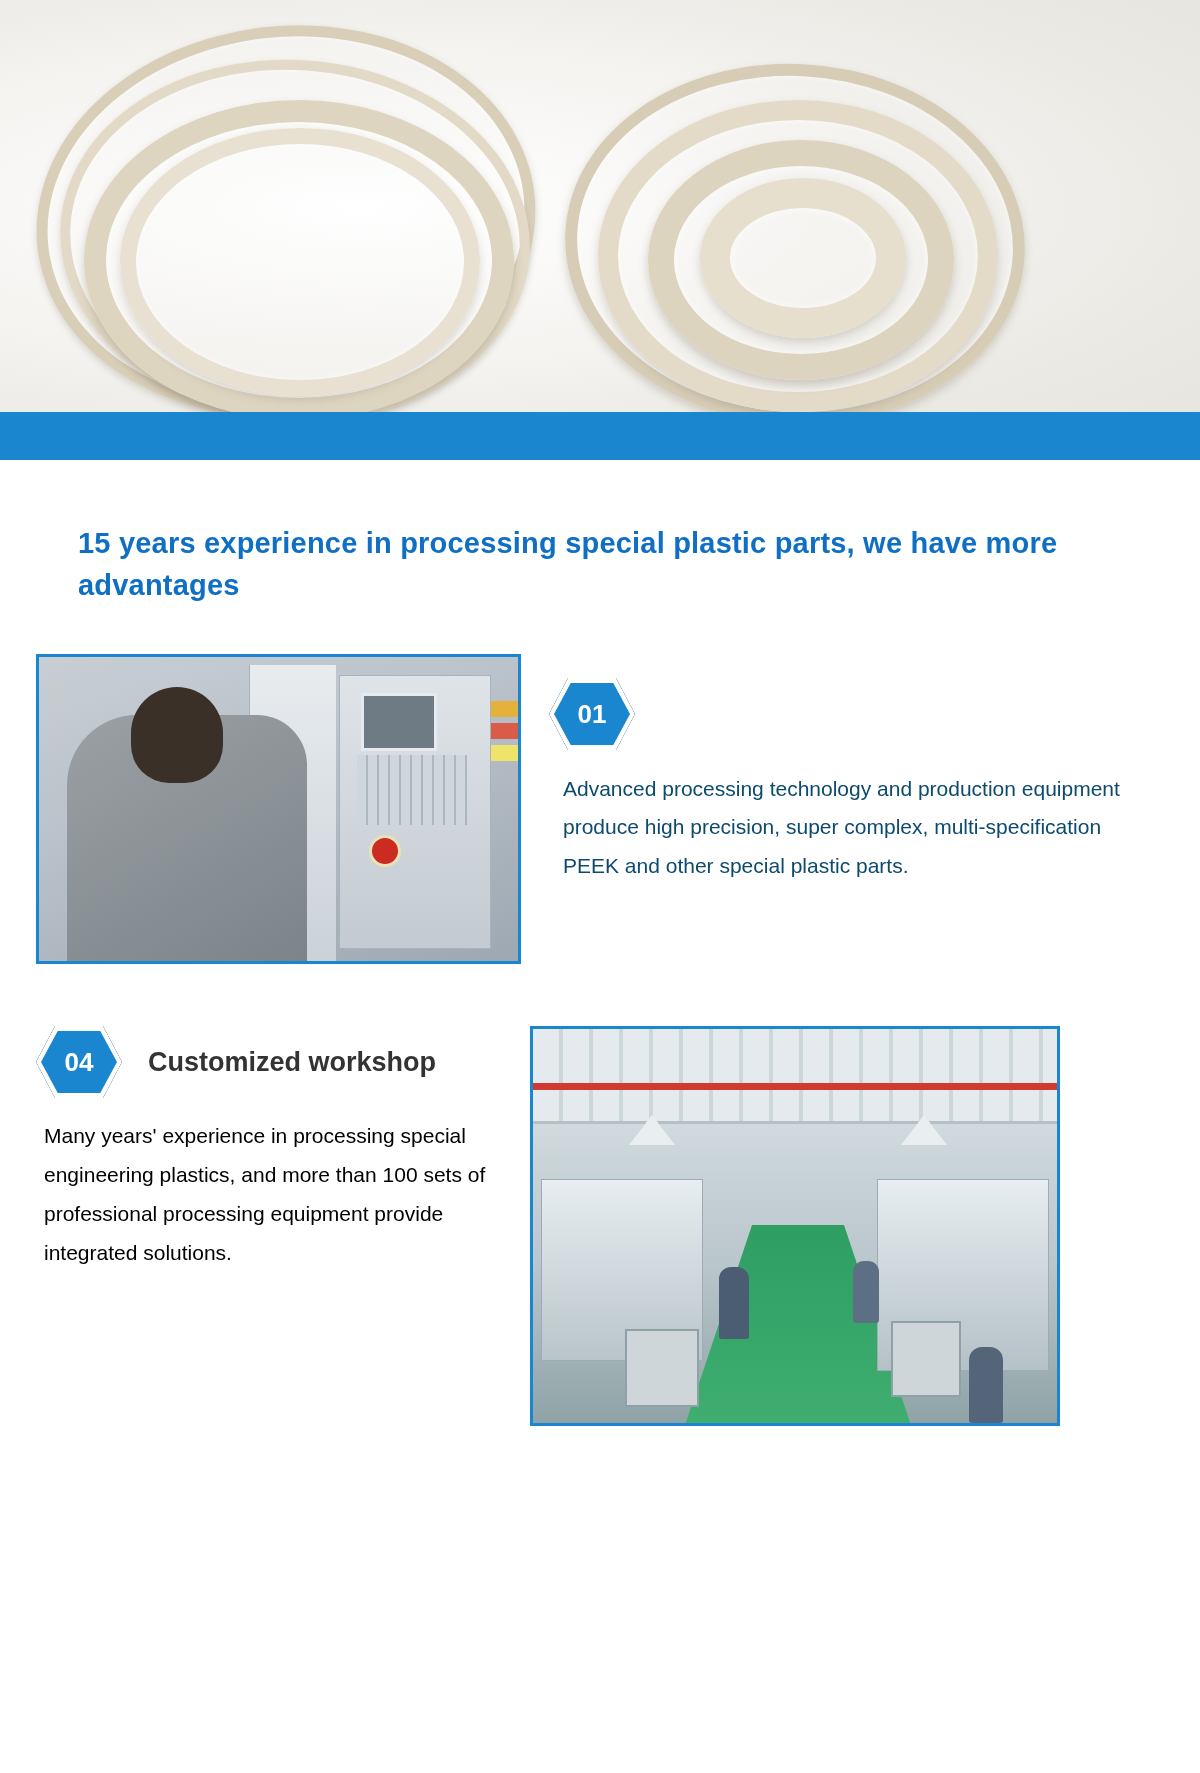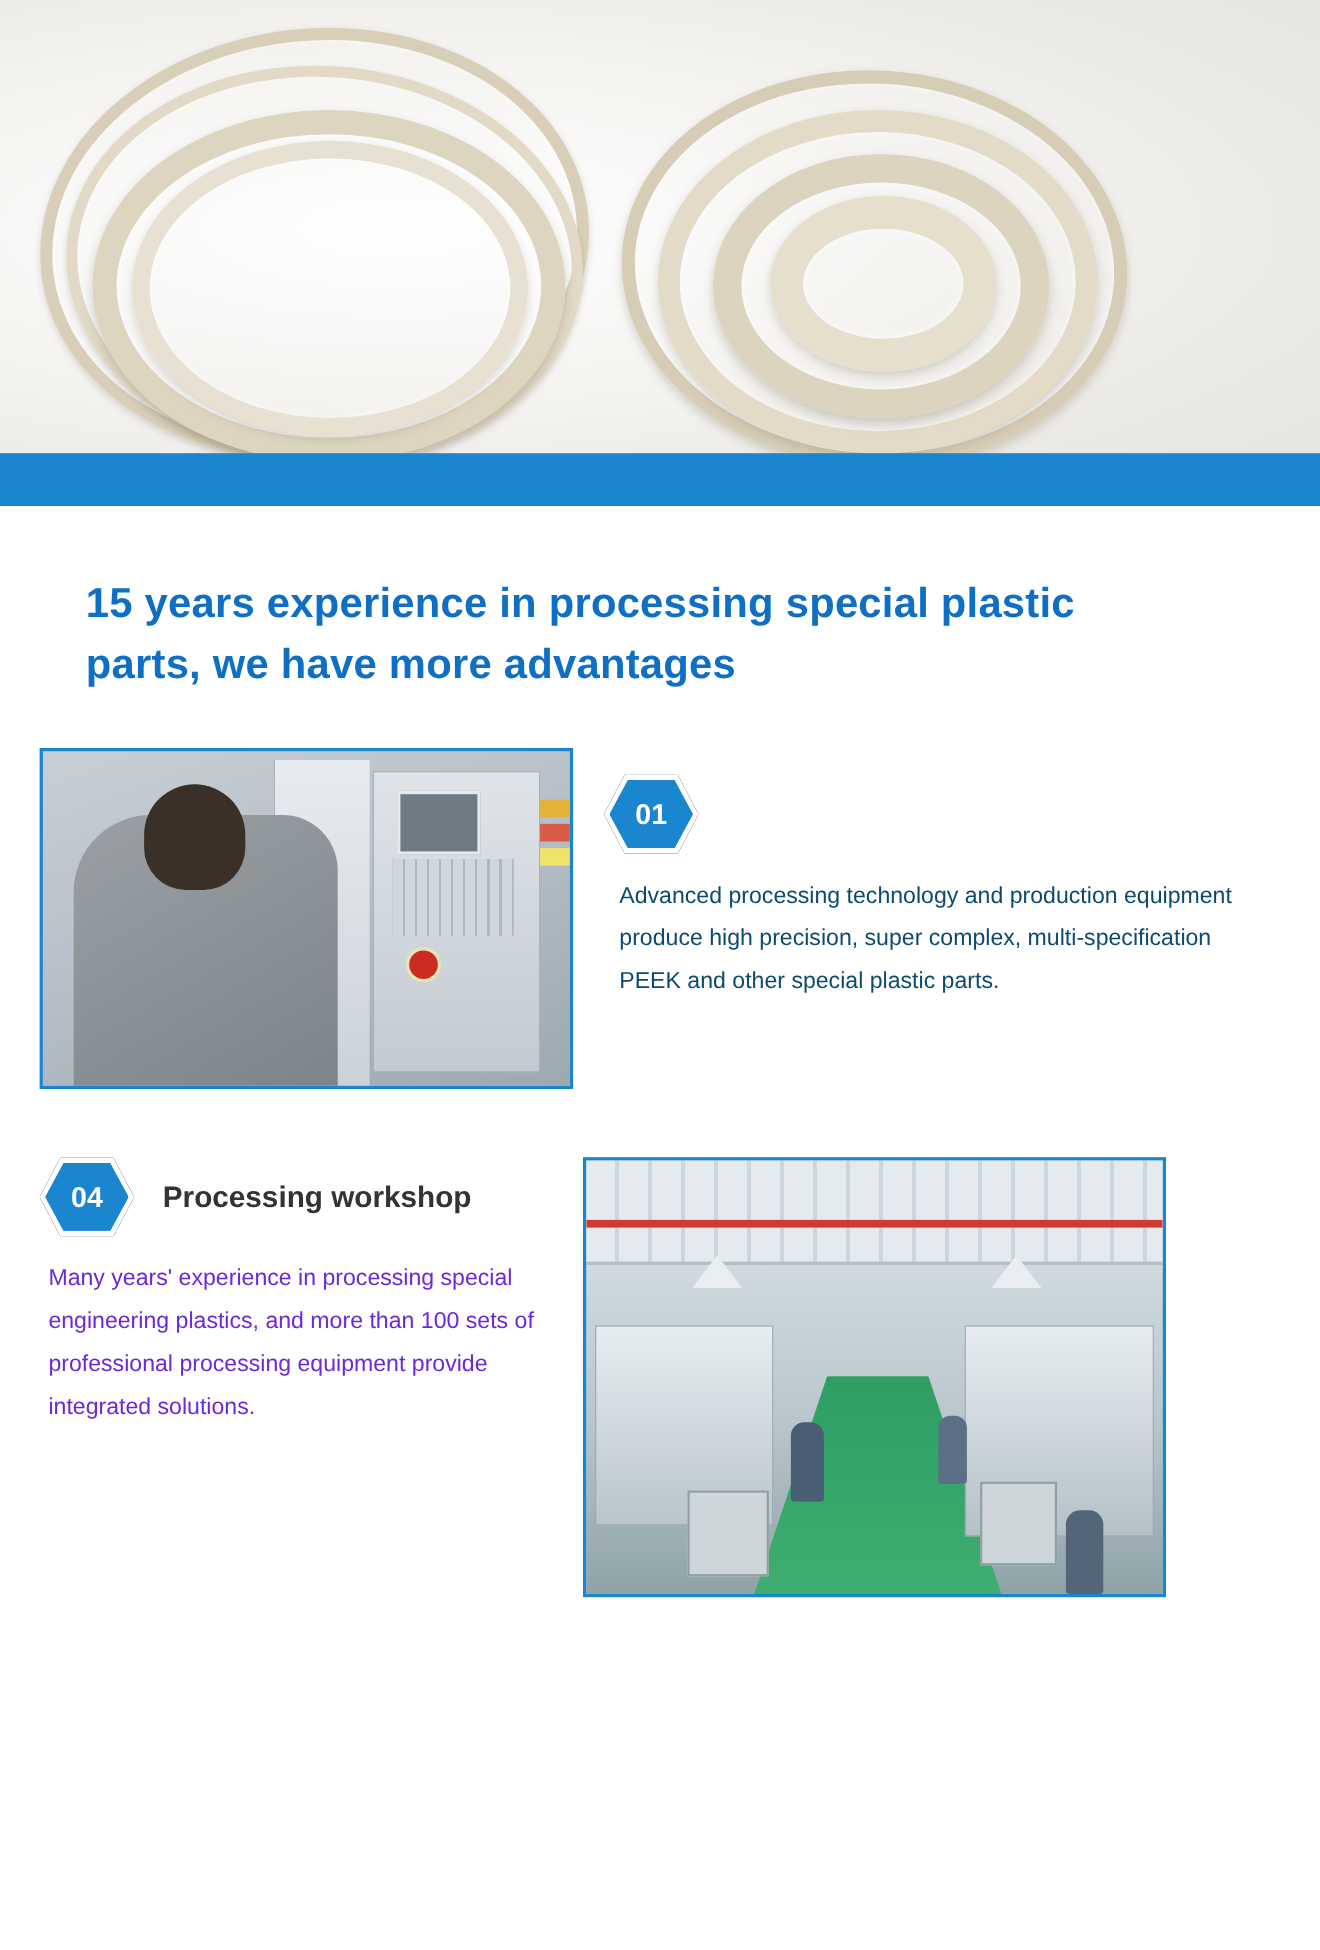--- a/index.html
+++ b/index.html
@@ -131,21 +131,21 @@
     font-weight: 400;
     letter-spacing: .2px;
     z-index: 2;
   }
 
   
   .headline {
     margin: 62px 0 0 78px;
     width: 1000px;
     color: #0f6fc4;
-    font-size: 38px;
+    font-size: 29px;
     font-weight: bold;
     line-height: 1.45;
     letter-spacing: .2px;
   }
 
   
   .feature {
     position: relative;
     margin-top: 48px;
     display: flex;
@@ -264,21 +264,21 @@
   }
   .f2-text {
     margin-left: 36px;
     width: 470px;
   }
   .f2-body {
     margin-top: 18px;
     margin-left: 8px;
     font-size: 21px;
     line-height: 1.86;
-    color: #6d28d9;
+    color: #000000;
   }
   .f2-photo {
     margin-left: 24px;
     width: 530px;
     height: 400px;
     background: linear-gradient(180deg,#dfe6ea 0%, #cfd9de 25%, #b9c6cb 60%, #8fa3a7 100%);
   }
   .f2-photo .ceiling {
     position: absolute; left: 0; top: 0; width: 100%; height: 92px;
     background: repeating-linear-gradient(90deg,#e4eaee 0 26px,#cdd6db 26px 30px);
@@ -381,21 +381,21 @@
   </div>
 
   <div class="feature2">
     <div class="f2-text">
       <div class="badge-row">
         <div class="hexbadge">
           <span class="ringline"></span>
           <span class="inner"></span>
           <span class="num">04</span>
         </div>
-        <div class="f-title">Processing workshop</div>
+        <div class="f-title">Customized workshop</div>
       </div>
       <div class="f2-body">Many years' experience in processing special engineering plastics, and more than 100 sets of professional processing equipment provide integrated solutions.</div>
     </div>
 
     <div class="photo-frame f2-photo">
       <div class="ceiling"></div>
       <div class="redpipe"></div>
       <div class="lampA"></div>
       <div class="lampB"></div>
       <div class="floor"></div>

